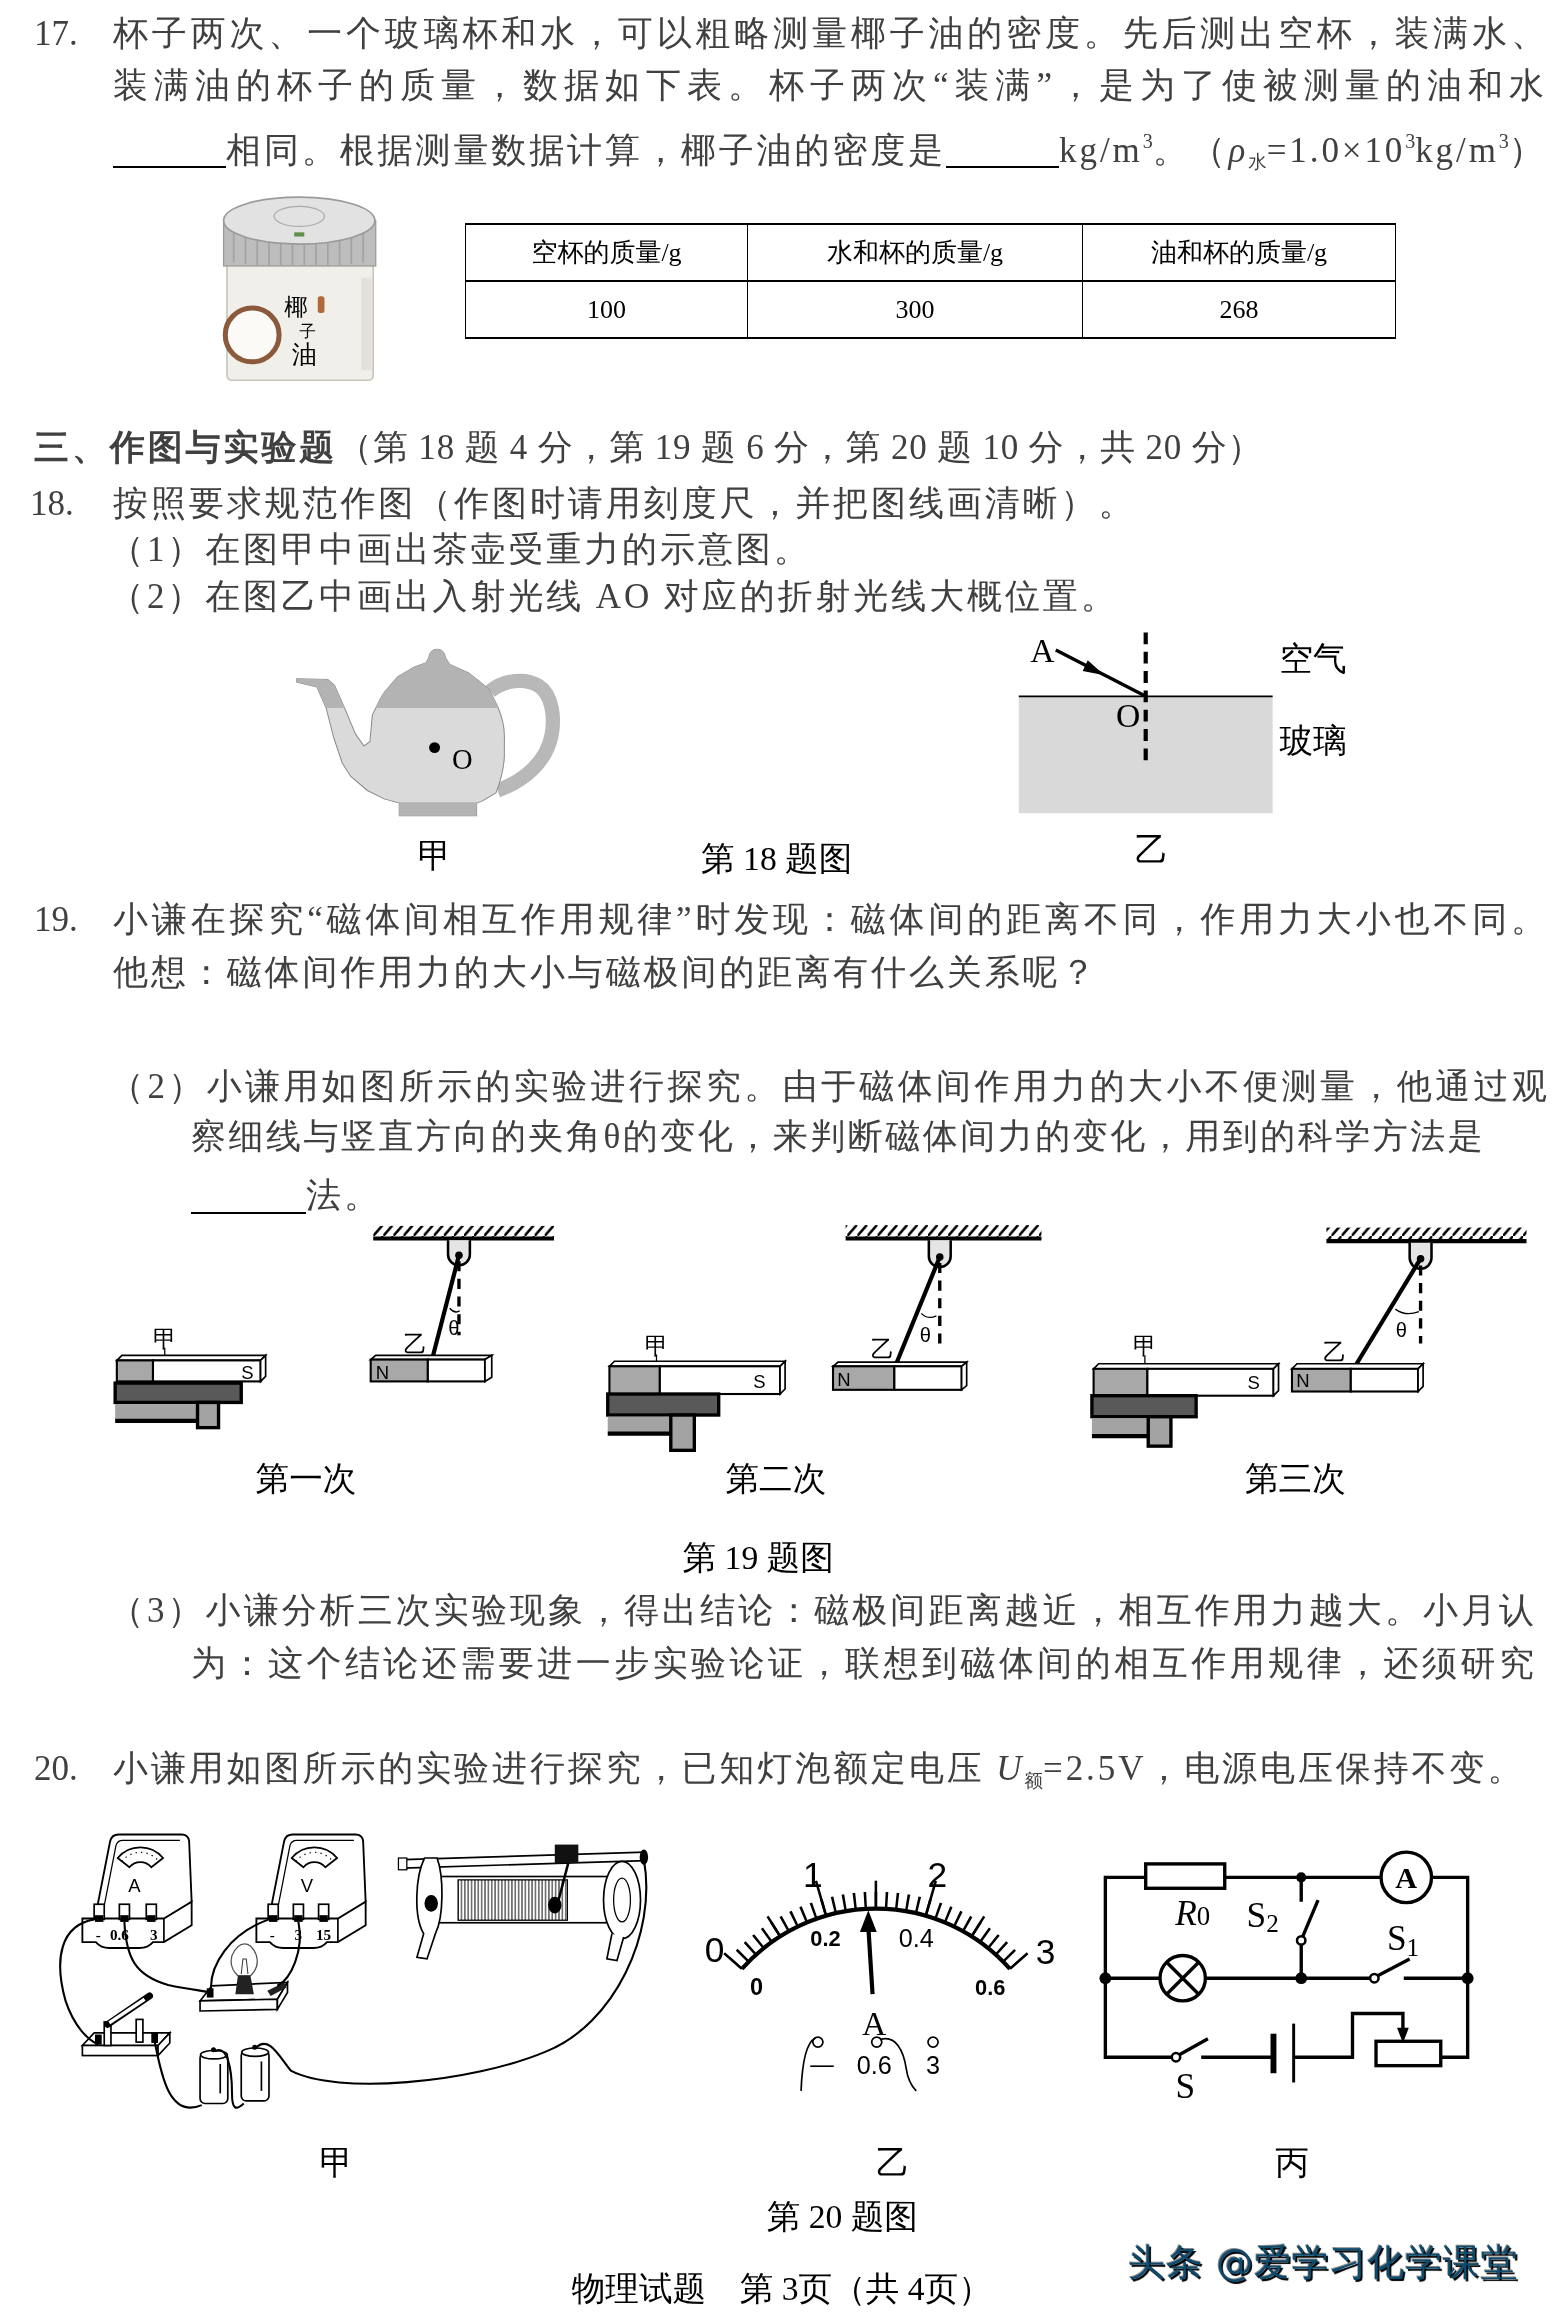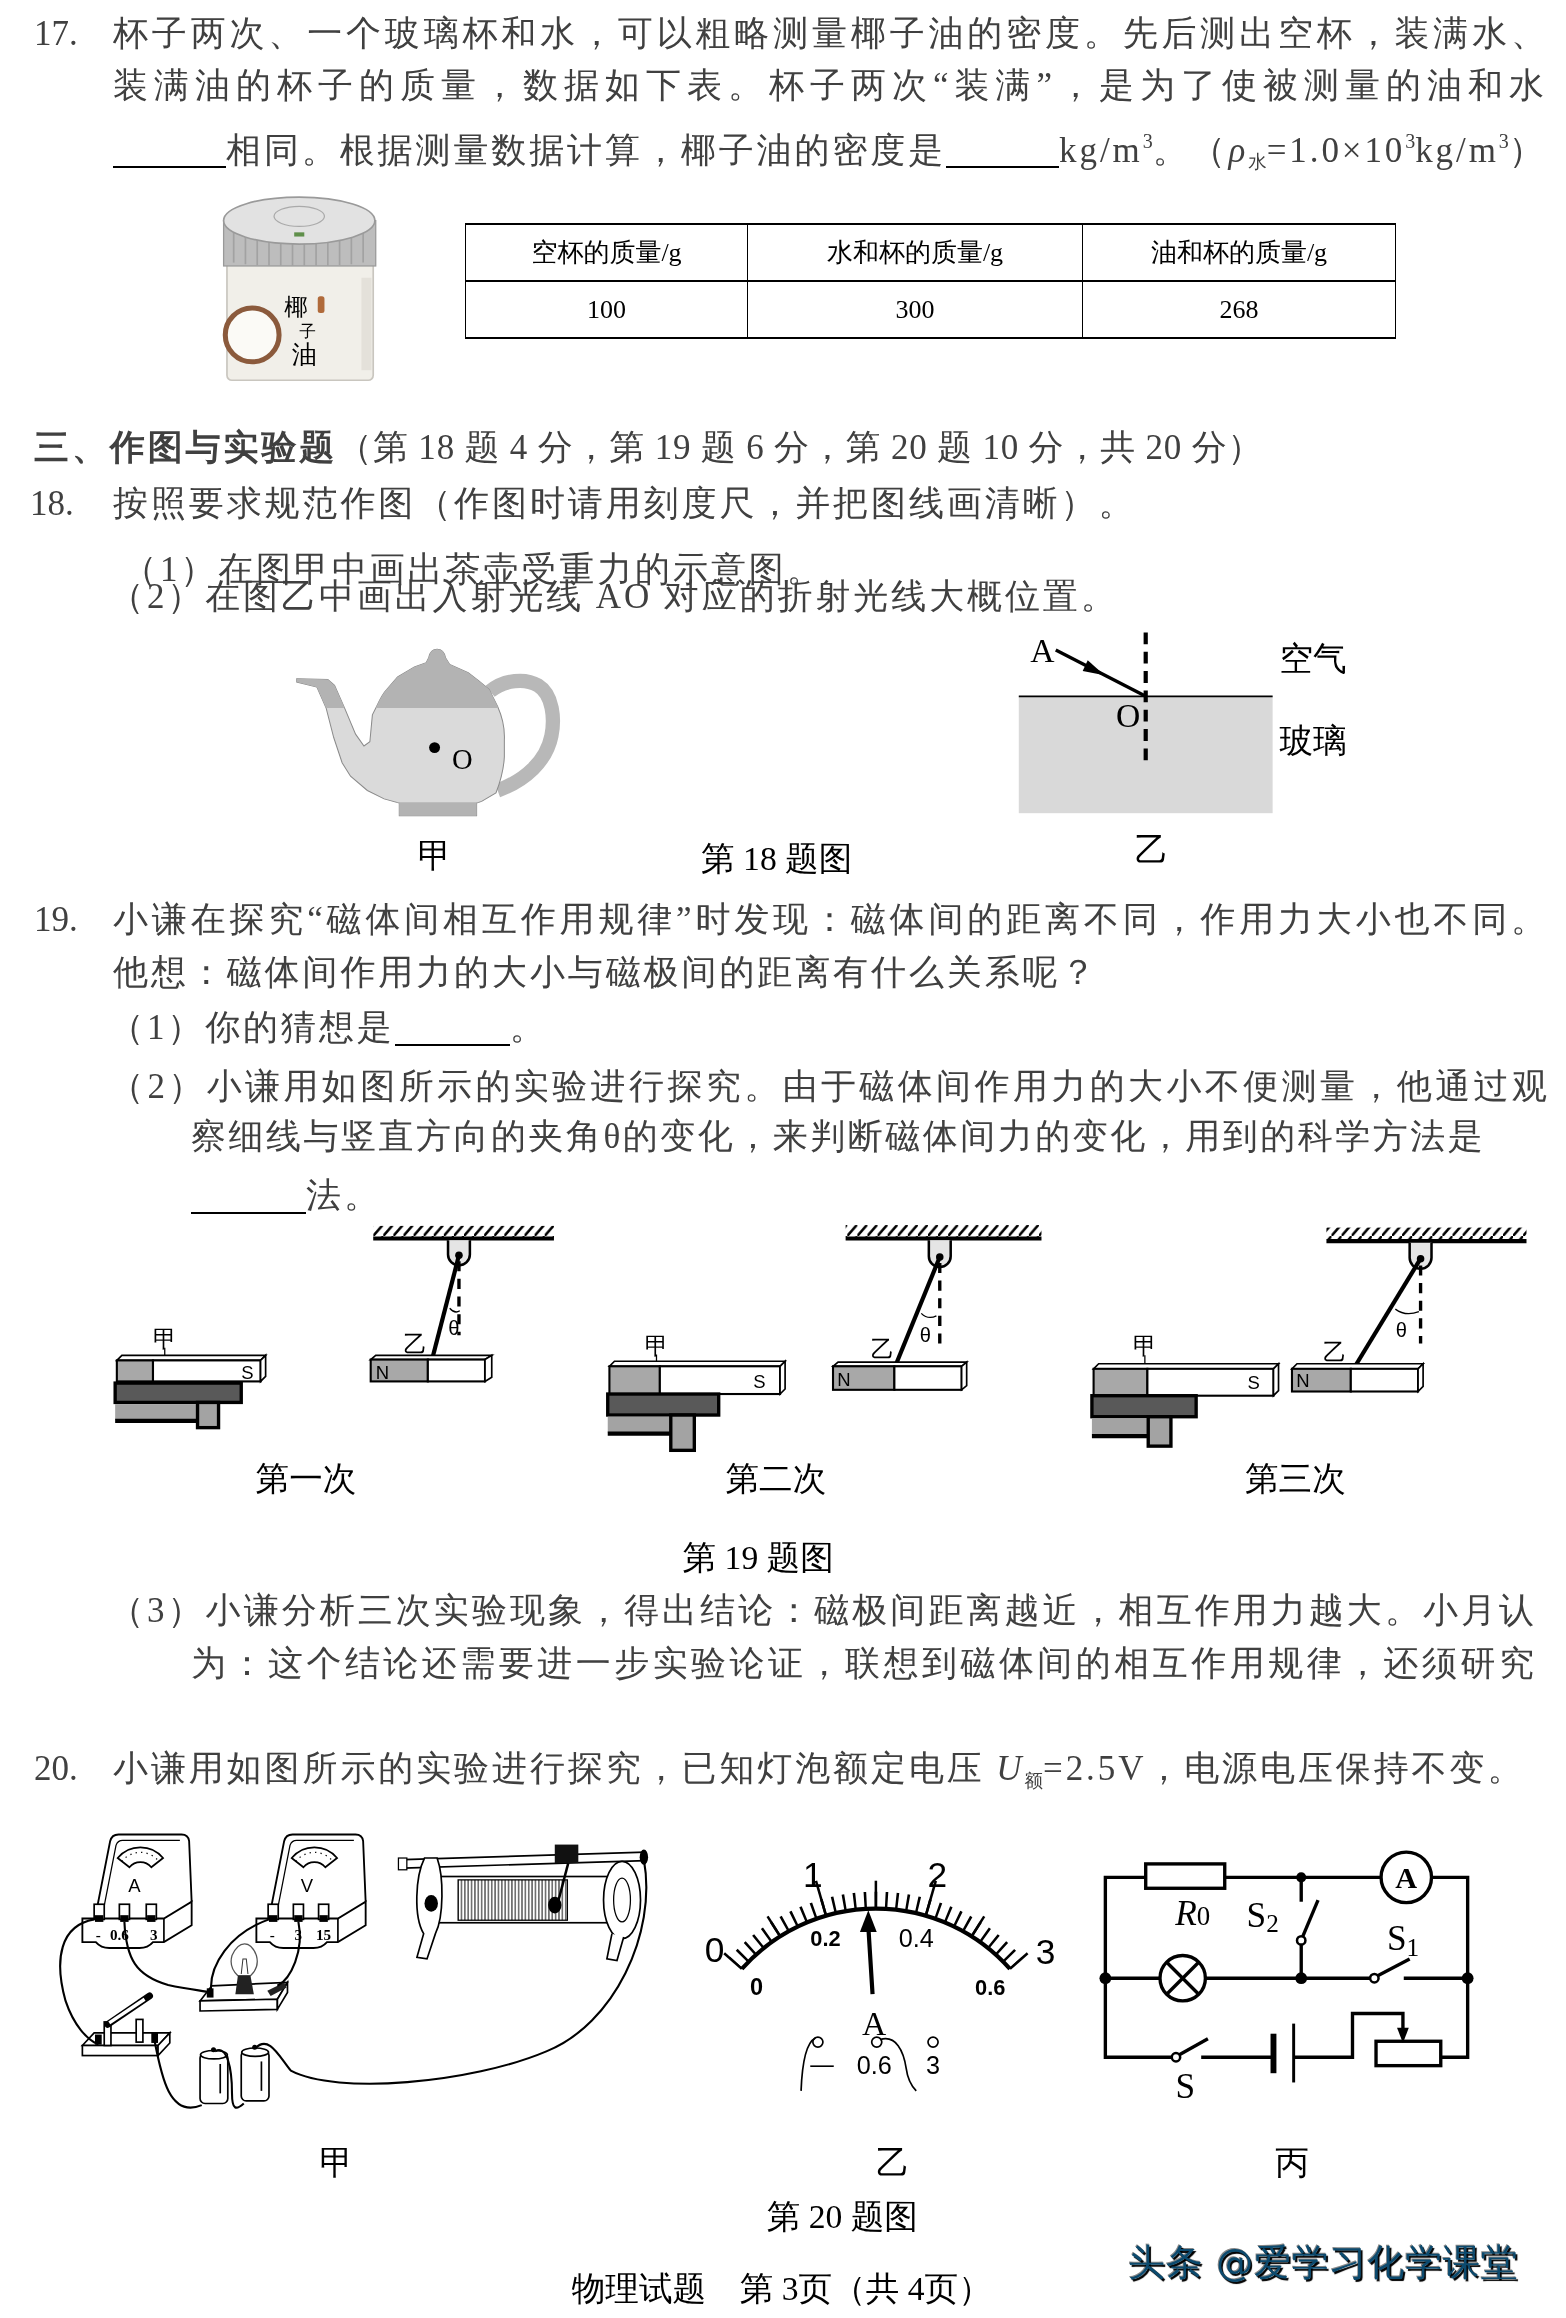--- a/index.html
+++ b/index.html
@@ -413,29 +413,26 @@
     </tr>
   </tbody>
     </table>
 
   <div class="t" style="left:34px; top:428px;">
     <span class="bold">三、作图与实验题</span><span style="letter-spacing:0.8px;">（第 18 题 4 分，第 19 题 6 分，第 20 题 10 分，共 20 分）</span>
   </div>
 
   <div class="t num" style="left:30px; top:484px;text-align:center;">18.</div>
   <div class="t" style="left:113px; top:484px;">按照要求规范作图（作图时请用刻度尺，并把图线画清晰）。</div>
-  <div class="t" style="left:122px; top:530px;margin-top:20px;">（1）在图甲中画出茶壶受重力的示意图。</div>
+  <div class="t" style="left:109px; top:530px;">（1）在图甲中画出茶壶受重力的示意图。</div>
   <div class="t" style="left:109px; top:577px;">（2）在图乙中画出入射光线 AO 对应的折射光线大概位置。</div>
 
   <div class="t num" style="left:34px; top:900px;">19.</div>
   <div class="t j" style="left:113px; top:900px; width:1433px;">小谦在探究“磁体间相互作用规律”时发现：磁体间的距离不同，作用力大小也不同。</div>
   <div class="t" style="left:113px; top:953px;">他想：磁体间作用力的大小与磁极间的距离有什么关系呢？</div>
-  <div class="t" style="left:109px; top:1008px;">
-    <span>（1）你的猜想是</span><span class="blank" style="width:115px;"></span><span>。</span>
-  </div>
   <div class="t j" style="left:109px; top:1067px; width:1438px;">（2）小谦用如图所示的实验进行探究。由于磁体间作用力的大小不便测量，他通过观</div>
   <div class="t" style="left:191px; top:1117px; letter-spacing:2.5px;">察细线与竖直方向的夹角θ的变化，来判断磁体间力的变化，用到的科学方法是</div>
   <div class="t" style="left:191px; top:1176px;">
     <span class="blank" style="width:115px;"></span><span>法。</span>
   </div>
   <div class="t j" style="left:109px; top:1591px; width:1425px;">（3）小谦分析三次实验现象，得出结论：磁极间距离越近，相互作用力越大。小月认</div>
   <div class="t j" style="left:191px; top:1644px; width:1343px;">为：这个结论还需要进一步实验论证，联想到磁体间的相互作用规律，还须研究</div>
 
   <div class="t num" style="left:34px; top:1749px;">20.</div>
   <div class="t" style="left:113px; top:1749px;">

